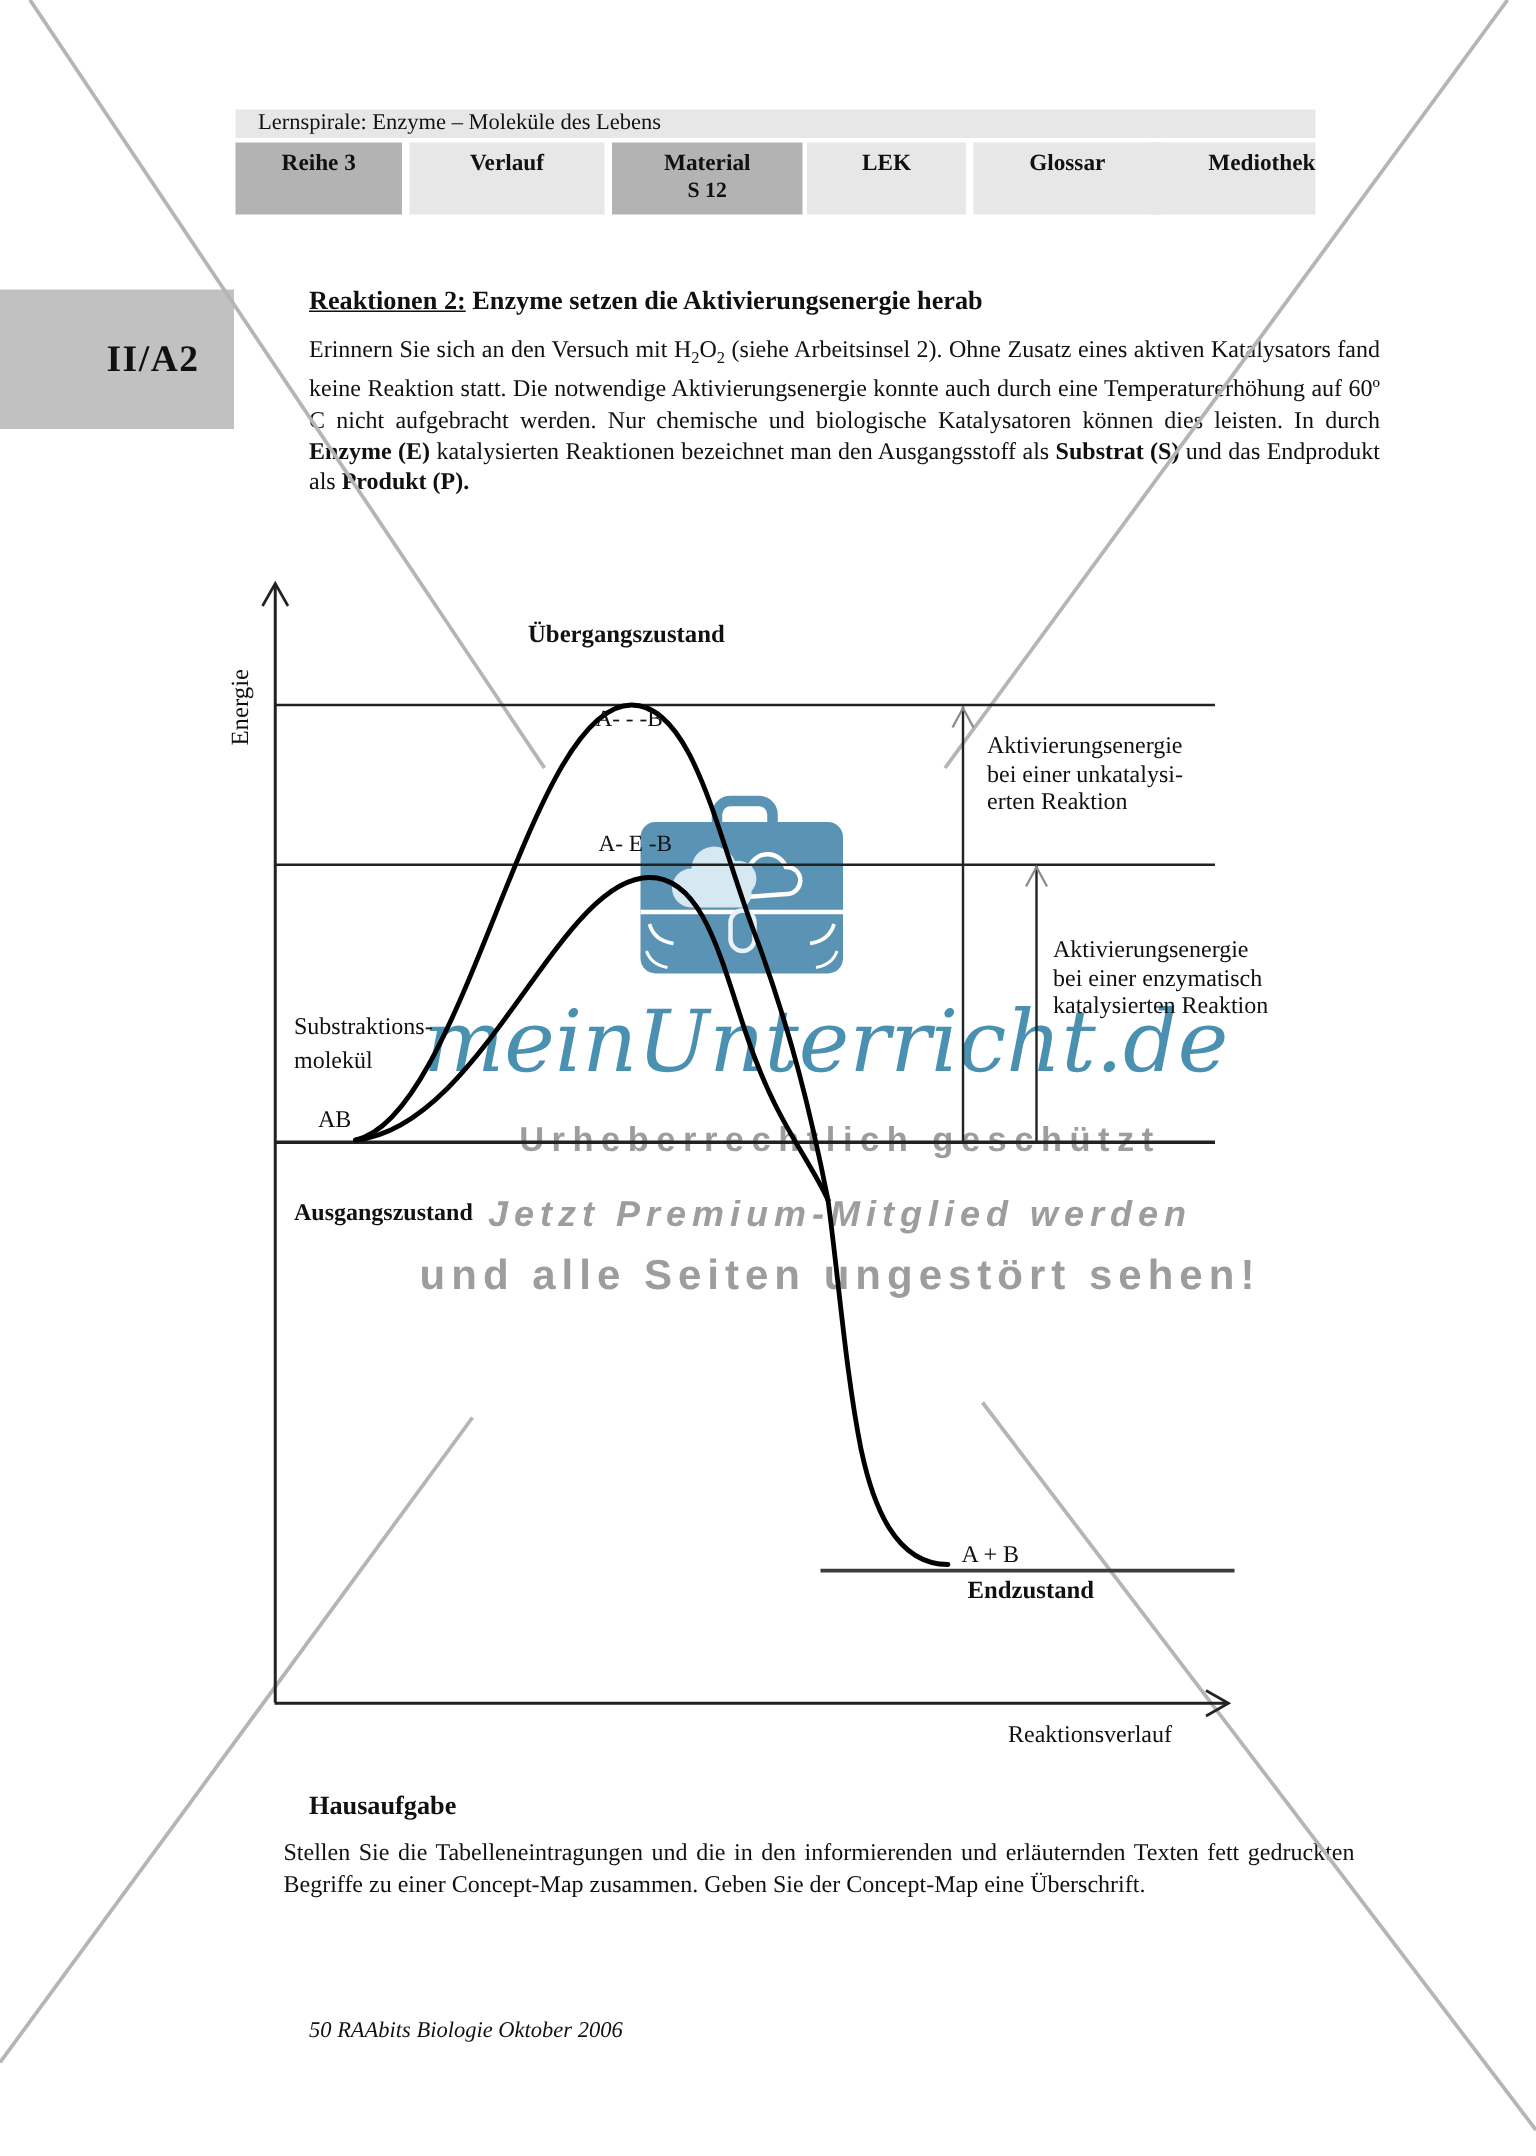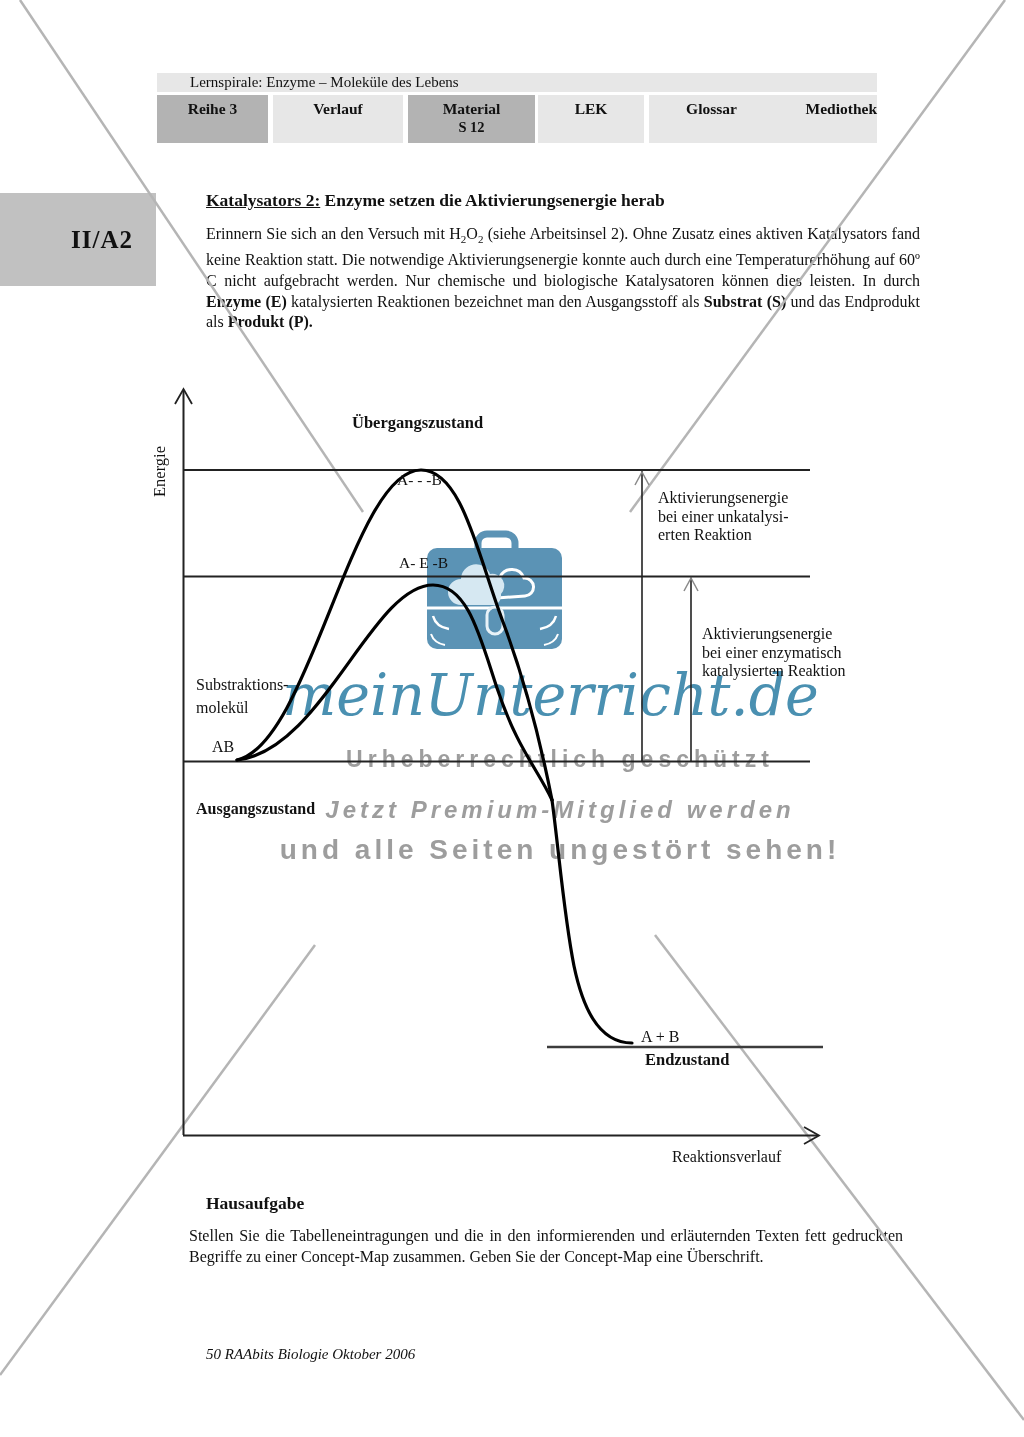--- a/index.html
+++ b/index.html
@@ -1,21 +1,21 @@
 <!DOCTYPE html>
 <html><head>
 <meta charset="utf-8">
 <style>
   html,body{margin:0;padding:0;background:#ffffff;}
   #page{position:relative;width:1024px;height:1437px;background:#fff;overflow:hidden;
         font-family:"Liberation Serif", serif;color:#111;}
   .abs{position:absolute;padding-left:48px;}
   
   #titlebar{left:157px;top:73px;width:720px;height:19px;background:#e7e7e7;
-            font-size:15px;line-height:19px;padding-left:33px;box-sizing:border-box;}
+            font-size:15px;line-height:19px;padding-left:15px;box-sizing:border-box;}
   .tab{position:absolute;top:0;height:48px;box-sizing:border-box;text-align:center;
        font-size:15.5px;font-weight:bold;padding-top:5px;}
   .tab.light{background:#e7e7e7;}
   .tab.dark{background:#b3b3b3;}
   .tab .sub{font-weight:bold;font-size:14.5px;display:block;margin-top:1px;}
   #tabrow{left:157px;top:95px;width:721px;height:48px;}
   
   #unitbadge{left:0;top:193px;width:108px;height:93px;background:#c1c1c1;
              display:flex;align-items:center;justify-content:center;
              font-size:25px;font-weight:bold;letter-spacing:1px;}
@@ -79,21 +79,21 @@
     <div class="tab light" style="left:116px;width:130px;"><span>Verlauf</span></div>
     <div class="tab dark" style="left:251px;width:127px;"><span>Material</span><span class="sub">S 12</span></div>
     <div class="tab light" style="left:381px;width:106px;"><span>LEK</span></div>
     <div class="tab light" style="left:492px;width:125px;"><span>Glossar</span></div>
     <div class="tab light" style="left:610px;width:110px;text-align:right;"><span>Mediothek</span></div>
   </div>
 
   <div class="abs" id="unitbadge">II/A2</div>
 
   <div class="abs" id="info-heading">
-    <span class="u">Katalysators 2:</span><span> Enzyme setzen die Aktivierungsenergie herab</span>
+    <span class="u">Reaktionen 2:</span><span> Enzyme setzen die Aktivierungsenergie herab</span>
   </div>
   <div class="abs" id="info-p">
     <span>Erinnern Sie sich an den Versuch mit H</span><sub>2</sub><span>O</span><sub>2</sub><span> (siehe Arbeitsinsel 2). Ohne Zusatz eines aktiven Katalysators fand keine Reaktion statt. Die notwendige Aktivierungsenergie konnte auch durch eine Temperaturerhöhung auf 60º C nicht aufgebracht werden. Nur chemische und biologische Katalysatoren können dies leisten. In durch </span><span class="bold">Enzyme (E)</span><span> katalysierten Reaktionen bezeichnet man den Ausgangsstoff als </span><span class="bold">Substrat (S)</span><span> und das Endprodukt als </span><span class="bold">Produkt (P).</span>
   </div>
 
   <div class="abs" id="wm-script">meinUnterricht.de</div>
   <div class="abs wm-gray" id="wm-copy">Urheberrechtlich geschützt</div>
   <div class="abs wm-gray" id="wm-line1">Jetzt Premium-Mitglied werden</div>
   <div class="abs wm-gray" id="wm-line2">und alle Seiten ungestört sehen!</div>
 

